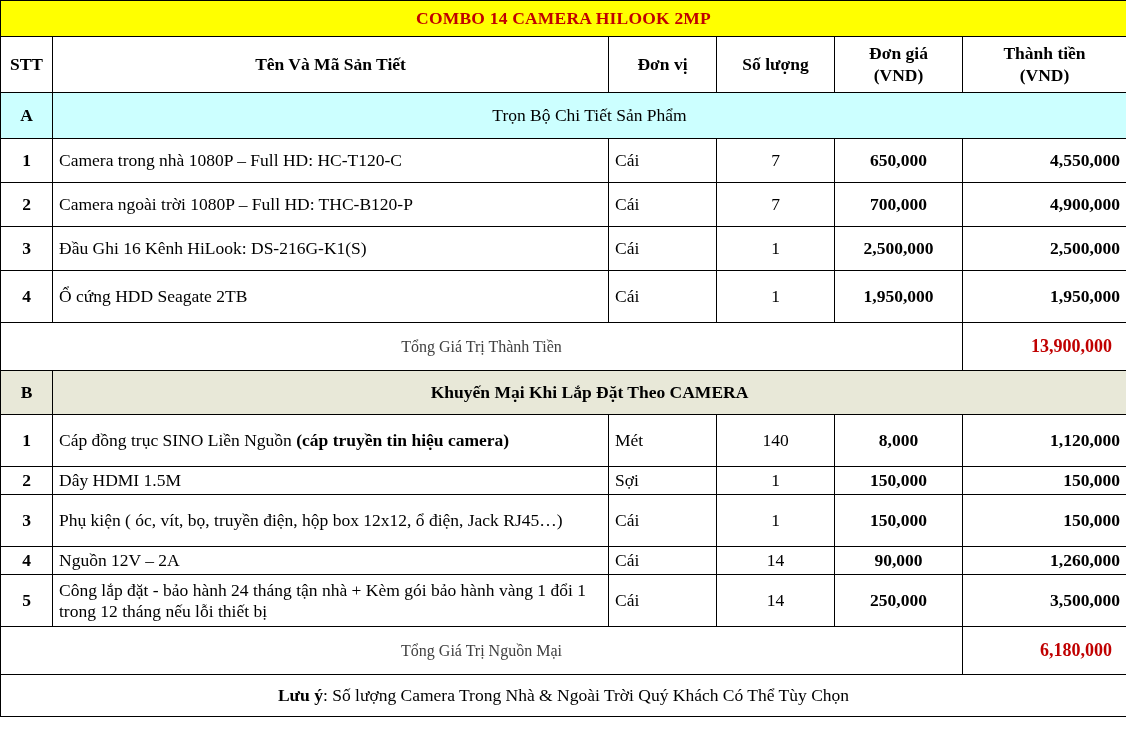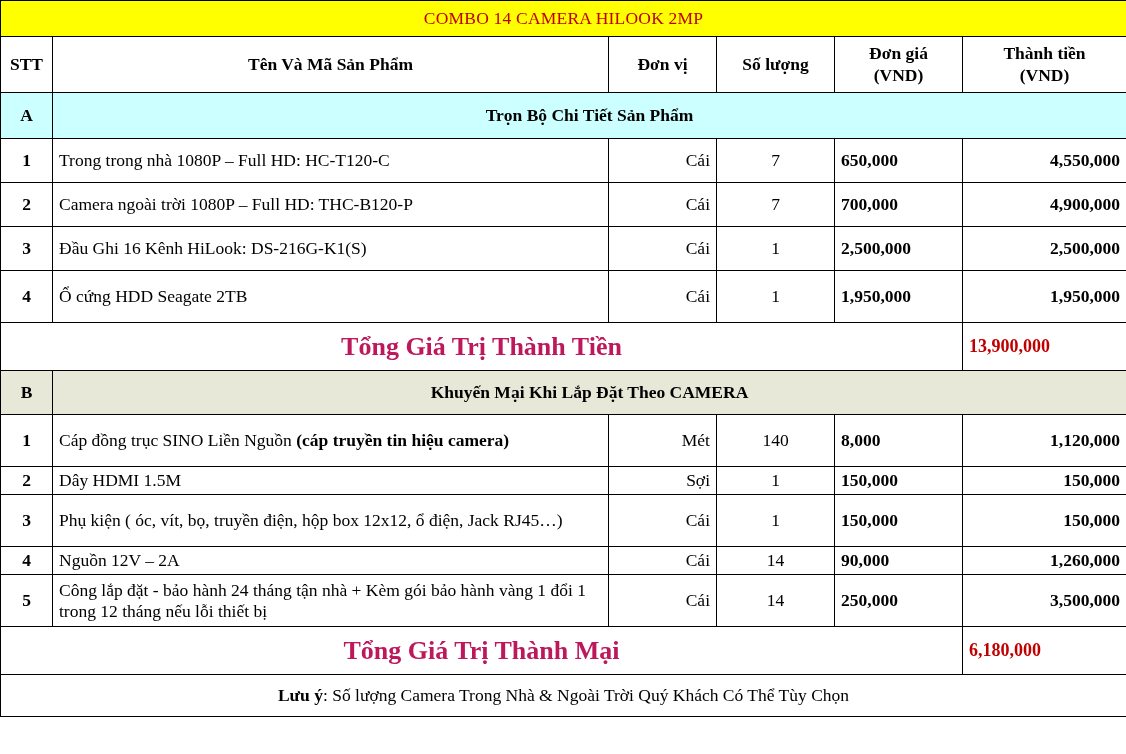--- a/index.html
+++ b/index.html
@@ -35,38 +35,38 @@
   col.c-stt { width: 52px; }
   col.c-name { width: 556px; }
   col.c-unit { width: 108px; }
   col.c-qty  { width: 118px; }
   col.c-price{ width: 128px; }
   col.c-total{ width: 164px; }
 
   .title-row td {
     background: #ffff00;
     color: #c00000;
-    font-weight: normal;
+    font-weight: bold;
     font-size: 19px;
     text-align: center;
     letter-spacing: .2px;
     padding: 7px 4px;
     height: 36px;
   }
   .head-row td {
     background: #ffffff;
     font-weight: bold;
     text-align: center;
     font-size: 17.5px;
     line-height: 1.25;
     height: 56px;
   }
   .section-row td {
     background: #ccffff;
-    font-weight: bold;
+    font-weight: normal;
     text-align: center;
     height: 46px;
   }
   .section-row td.idx {
     font-weight: bold;
   }
   .section-row-b td {
     background: #e8e8d8;
     font-weight: bold;
     text-align: center;
@@ -78,38 +78,39 @@
   .idx {
     text-align: center;
     font-weight: bold;
   }
   .name {
     text-align: left;
     padding-left: 8px;
     font-weight: normal;
   }
   .name b { font-weight: bold; }
-  .unit { text-align: right; }
+  .unit { text-align: left; }
   .qty  { text-align: center; }
-  .price{ text-align: left; font-weight: bold; padding-right: 22px; }
+  .price{ text-align: center; font-weight: bold; padding-right: 22px; }
   .total{ text-align: right; font-weight: bold; padding-right: 22px; margin-left: 40px; }
 
   .data-row td { height: 44px; }
   .data-row.tall td { height: 52px; }
 
   .sum-row td {
     height: 48px;
   }
   .sum-row .sum-label {
     text-align: center;
-    font-weight: bold;
-    color: #be185d;
-    font-size: 26px;
+    font-weight: normal;
+    color: #404040;
+    font-size: 16px;
   }
   .sum-row .sum-value {
+    text-align: right;
     font-weight: bold;
     color: #c00000;
     font-size: 18px;
     padding-right: 14px;
   }
   .note-row td {
     text-align: center;
     height: 42px;
     font-size: 17.5px;
     border-top: 1px solid #000;
@@ -131,41 +132,41 @@
         <col class="c-total">
     </colgroup>
     <tbody>
 
       <tr class="title-row">
         <td colspan="6">COMBO 14 CAMERA HILOOK 2MP</td>
       </tr>
 
       <tr class="head-row">
         <td>STT</td>
-        <td>Tên Và Mã Sản Phẩm</td>
+        <td>Tên Và Mã Sản Tiết</td>
         <td>Đơn vị</td>
         <td>Số lượng</td>
         <td>
           <div>Đơn giá</div>
           <div>(VND)</div>
         </td>
         <td>
           <div>Thành tiền</div>
           <div>(VND)</div>
         </td>
       </tr>
 
       <tr class="section-row">
         <td class="idx">A</td>
         <td colspan="5">Trọn Bộ Chi Tiết Sản Phẩm</td>
       </tr>
 
       <tr class="data-row">
         <td class="idx">1</td>
-        <td class="name">Trong trong nhà  1080P – Full HD: HC-T120-C</td>
+        <td class="name">Camera trong nhà  1080P – Full HD: HC-T120-C</td>
         <td class="unit">Cái</td>
         <td class="qty">7</td>
         <td class="price">650,000</td>
         <td class="total">4,550,000</td>
       </tr>
 
       <tr class="data-row">
         <td class="idx">2</td>
         <td class="name">Camera ngoài trời 1080P – Full HD: THC-B120-P</td>
         <td class="unit">Cái</td>
@@ -241,21 +242,21 @@
       <tr class="data-row tall">
         <td class="idx">5</td>
         <td class="name">Công lắp đặt - bảo hành 24 tháng tận nhà + Kèm gói bảo hành vàng 1 đổi 1 trong 12 tháng nếu lỗi thiết bị</td>
         <td class="unit">Cái</td>
         <td class="qty">14</td>
         <td class="price">250,000</td>
         <td class="total">3,500,000</td>
       </tr>
 
       <tr class="sum-row">
-        <td class="sum-label" colspan="5">Tổng Giá Trị Thành Mại</td>
+        <td class="sum-label" colspan="5">Tổng Giá Trị Nguồn Mại</td>
         <td class="sum-value">6,180,000</td>
       </tr>
 
       <tr class="note-row">
         <td colspan="6"><b>Lưu ý</b><span>: Số lượng Camera Trong Nhà &amp; Ngoài Trời Quý Khách Có Thể Tùy Chọn</span></td>
       </tr>
 
     </tbody>
   </table>
 </div>

